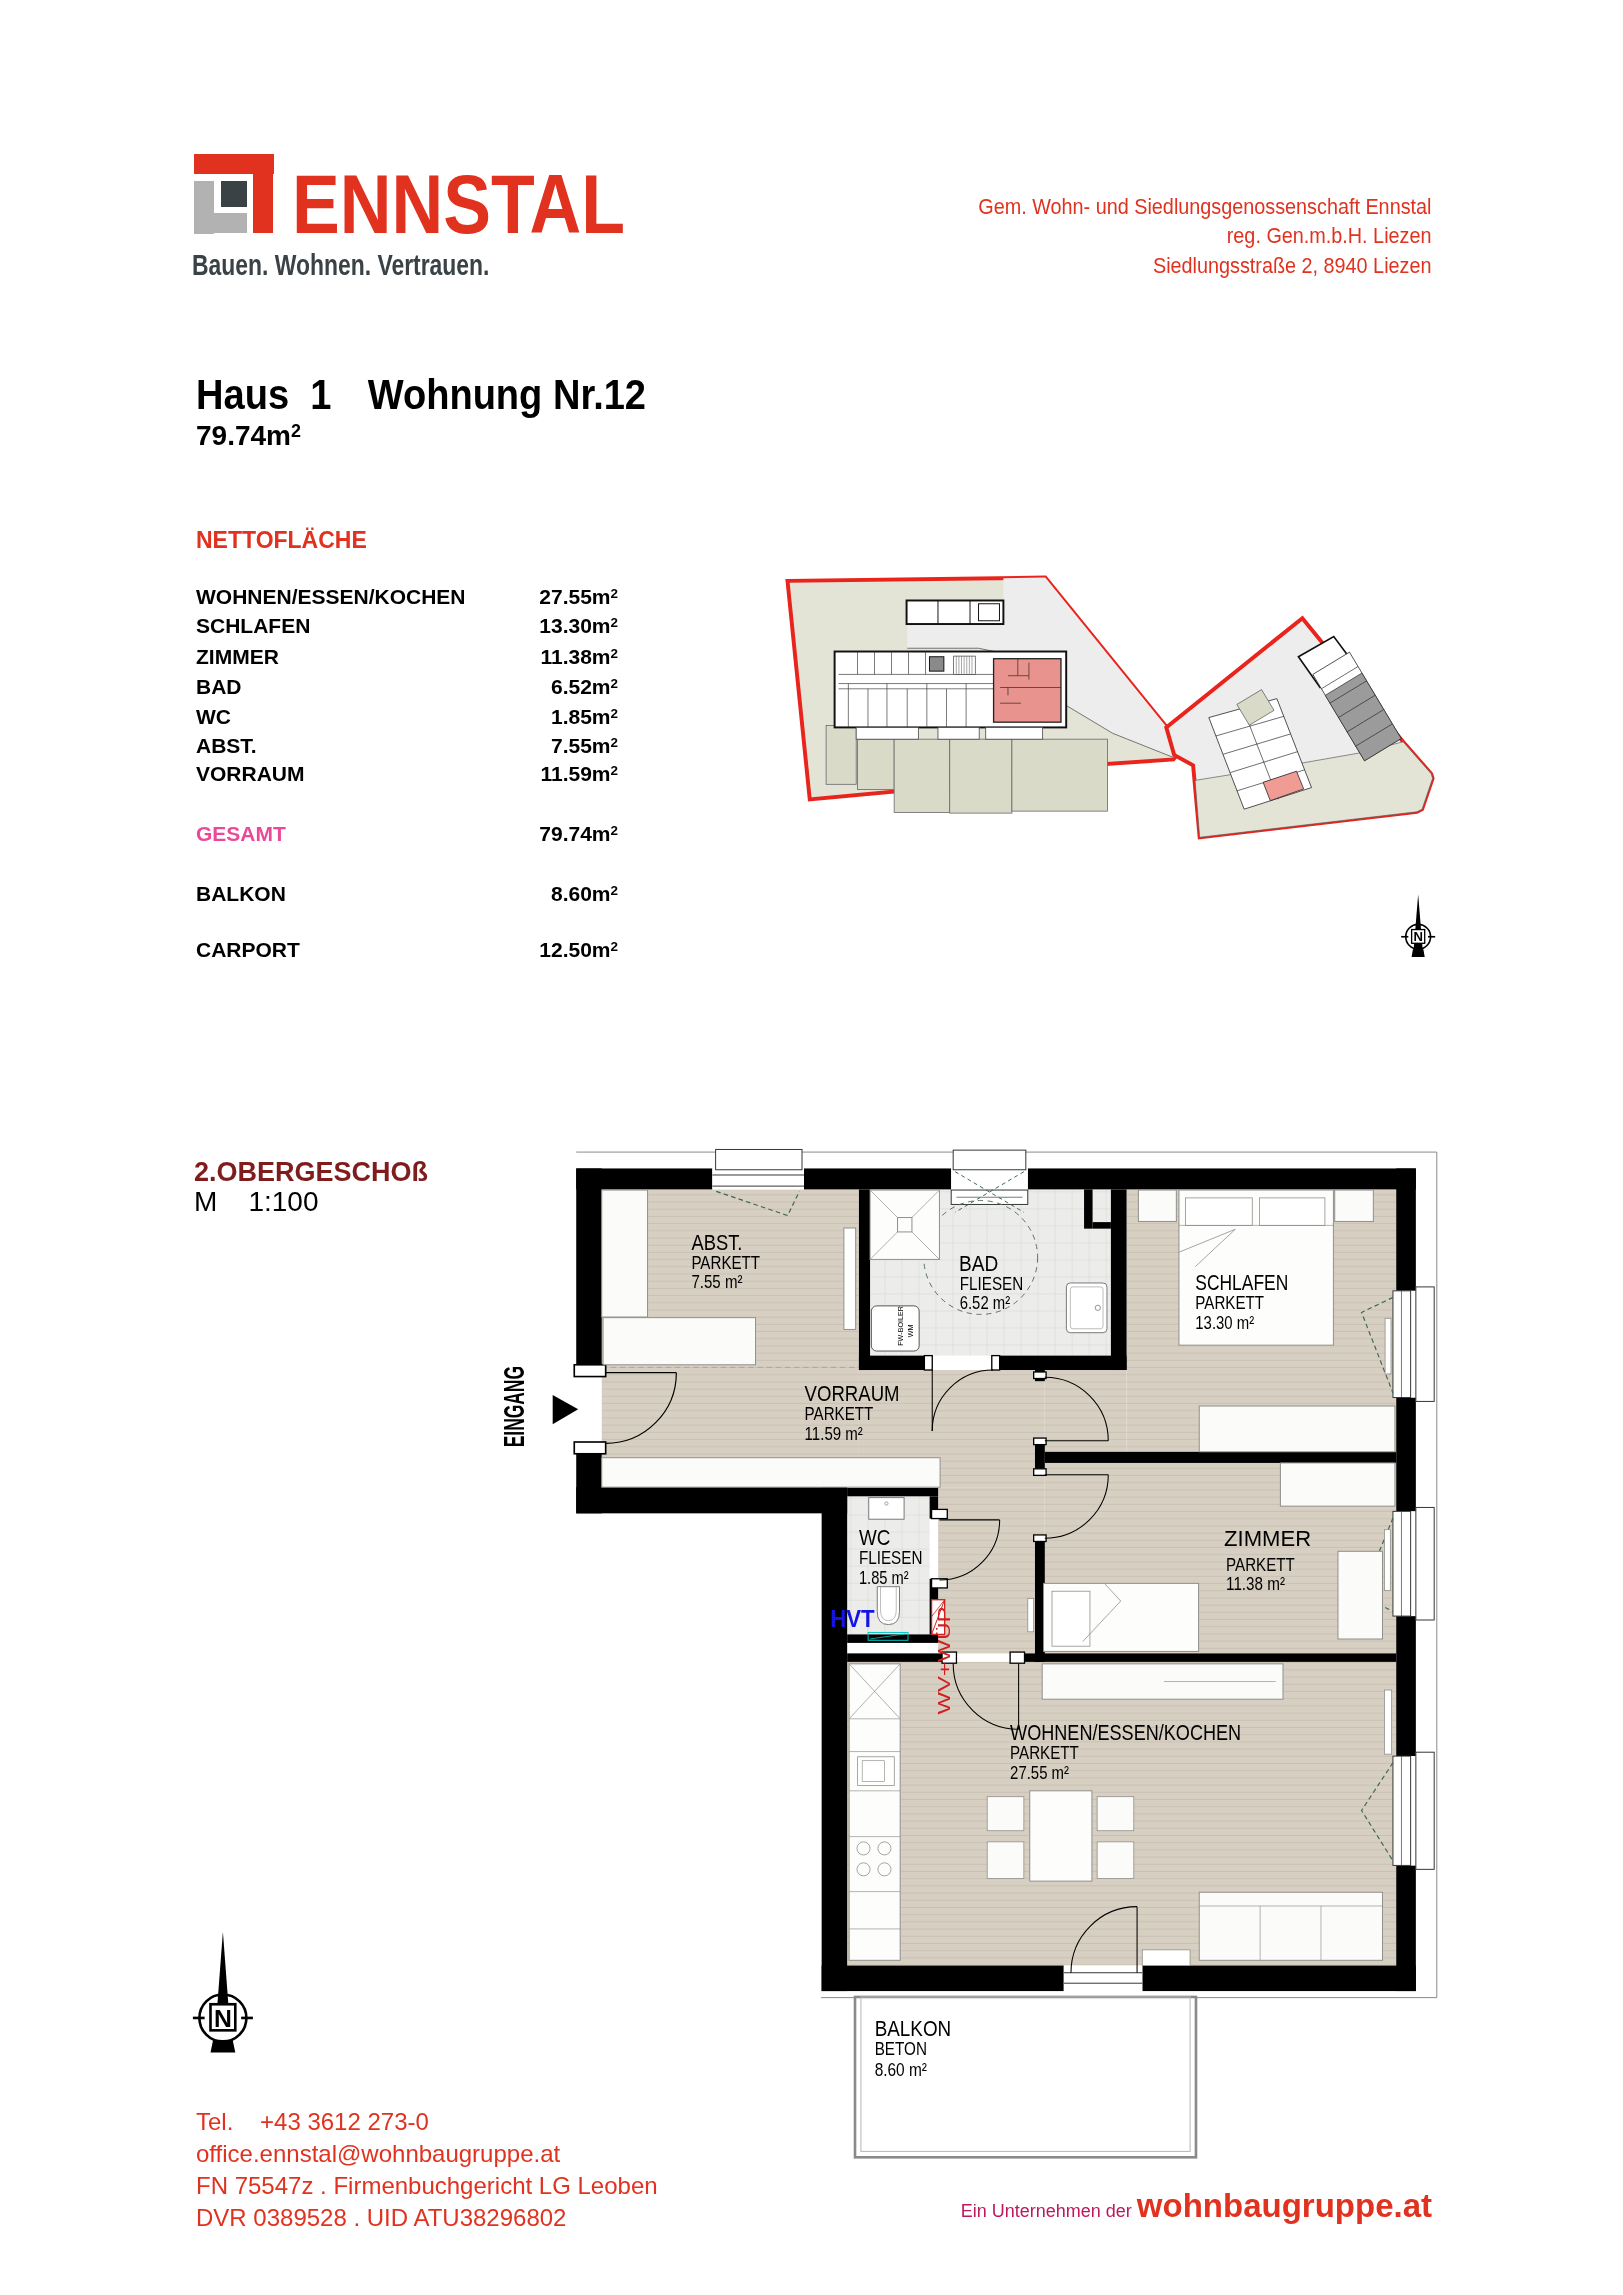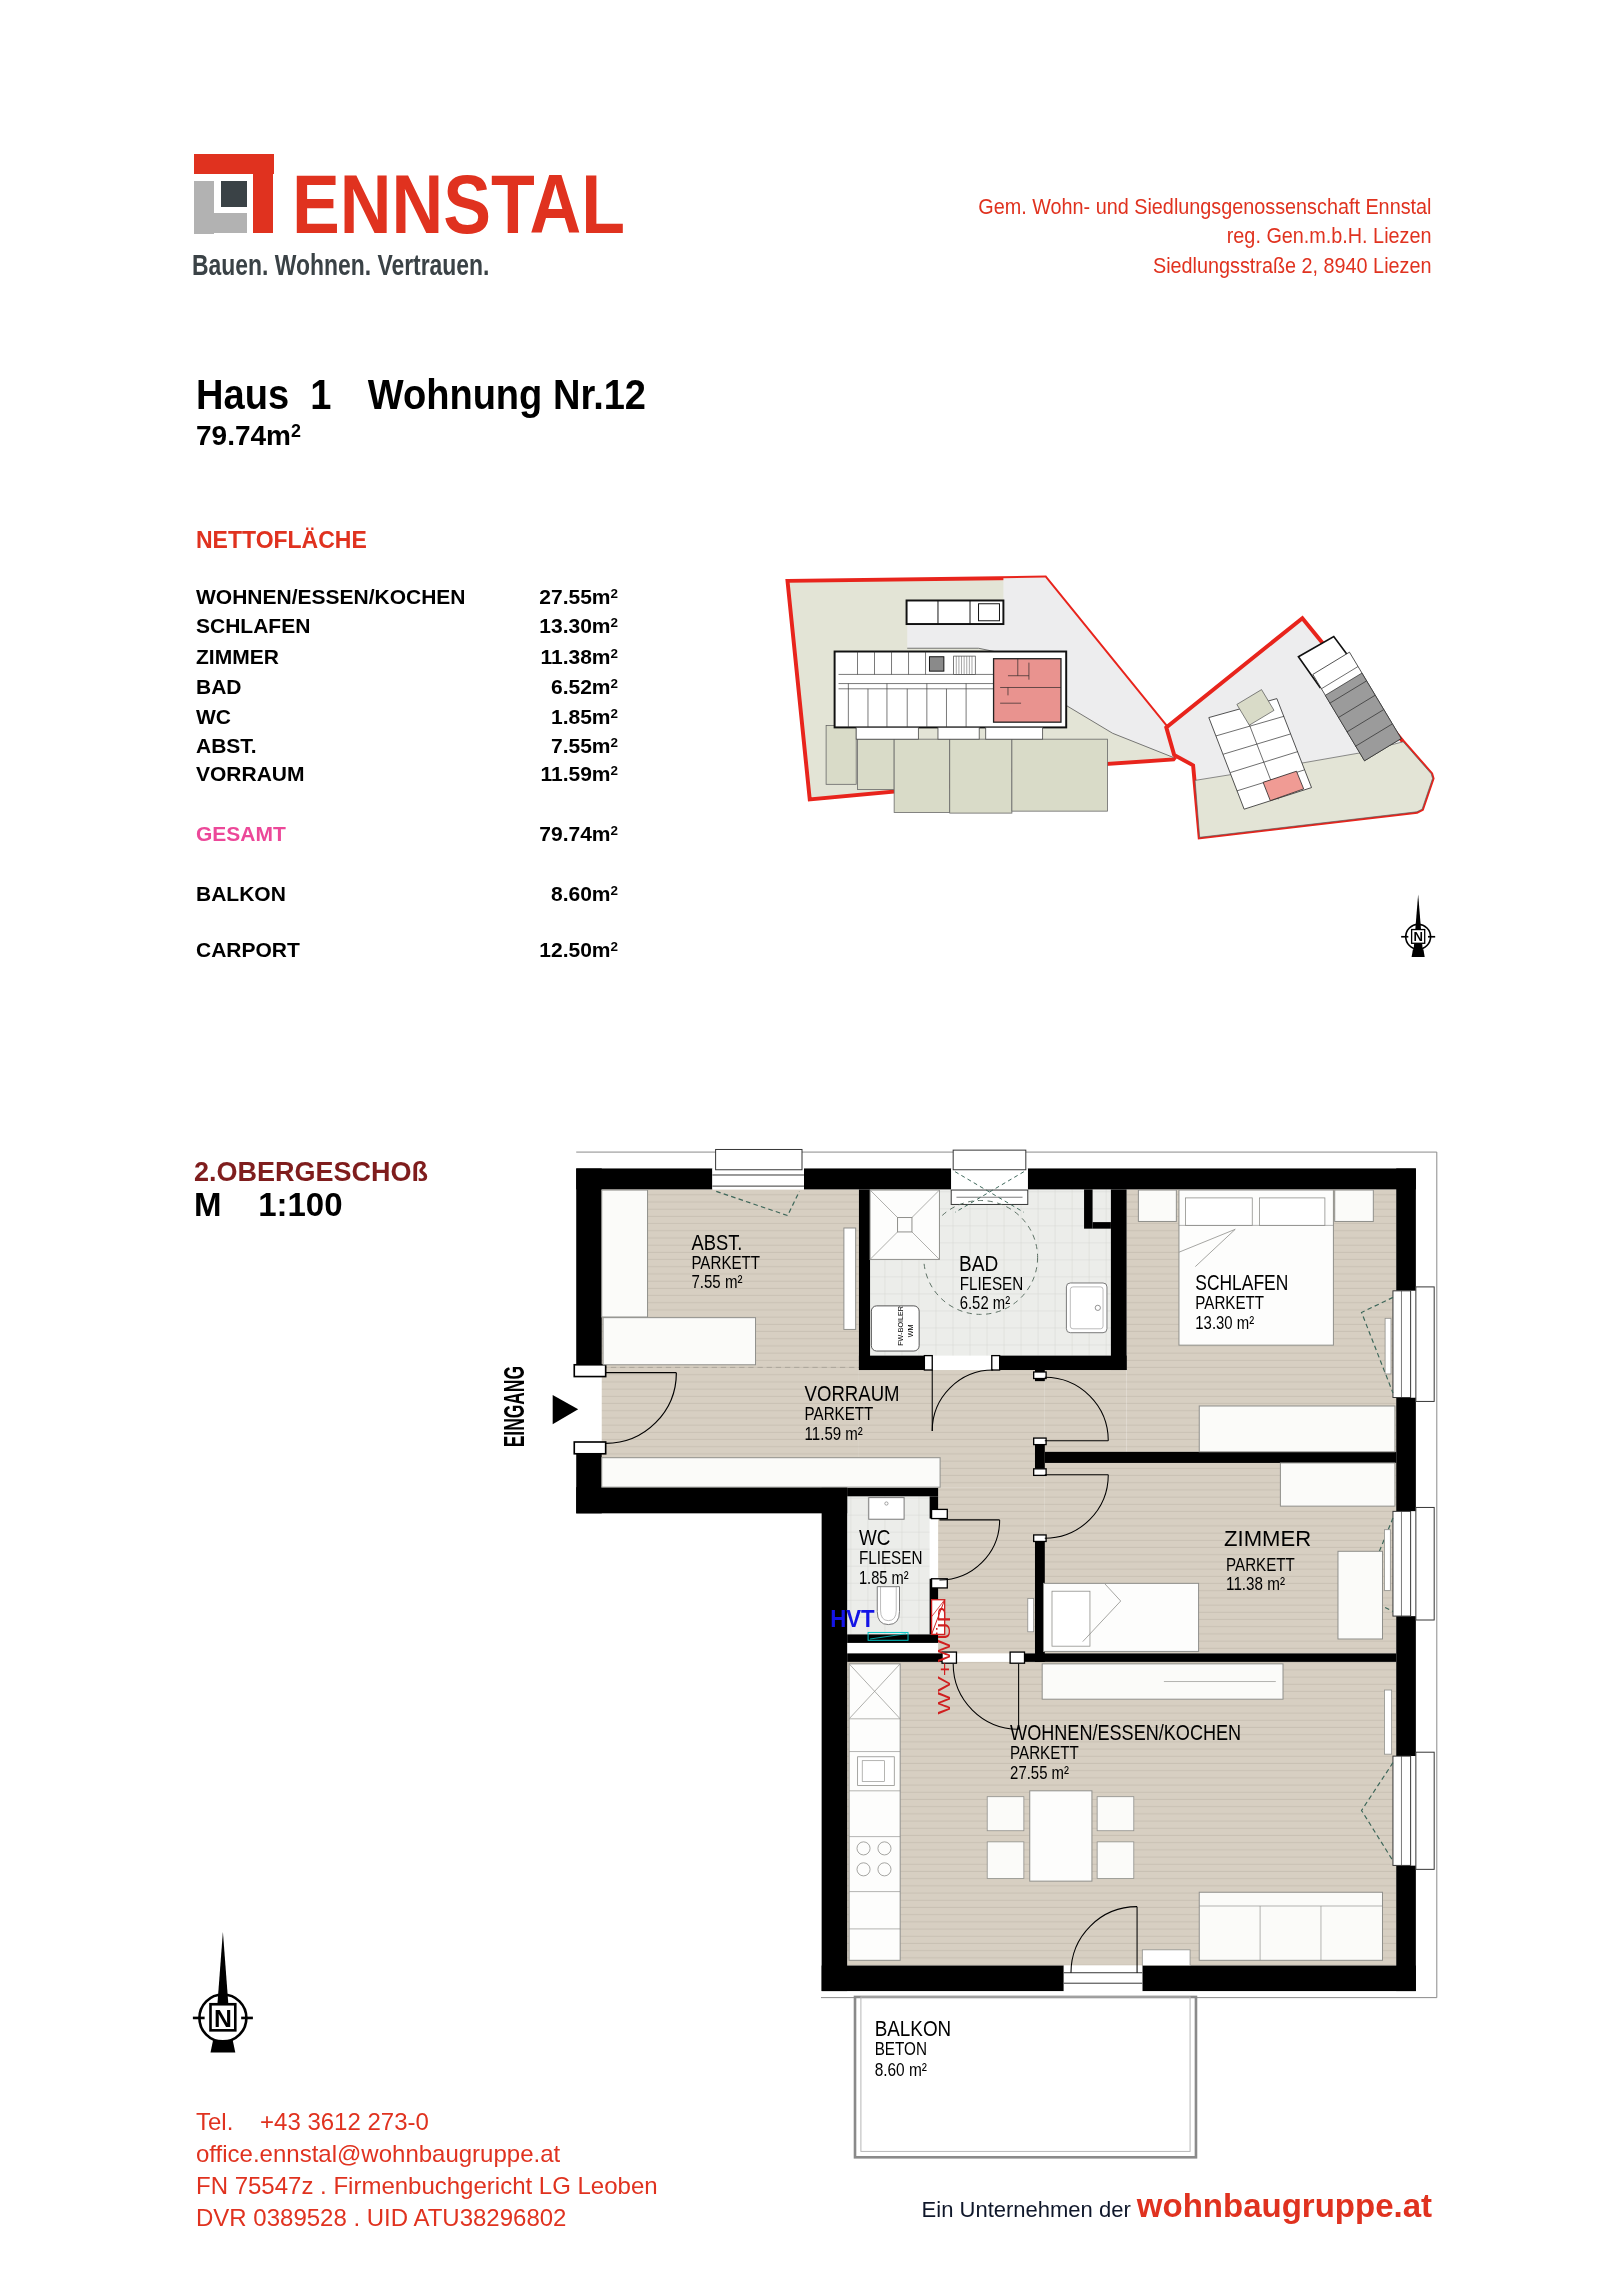--- a/index.html
+++ b/index.html
@@ -175,21 +175,21 @@
 <line x1="2141" y1="1431" x2="2152" y2="1431" stroke="#000" stroke-width="2.5"></line>
 <line x1="2182" y1="1431" x2="2193" y2="1431" stroke="#000" stroke-width="2.5"></line>
 <rect x="2157" y="1420" width="20" height="21" fill="#fff" stroke="#000" stroke-width="2"></rect>
 <text x="2167" y="1438" font-family="Liberation Sans" font-size="20" font-weight="bold" text-anchor="middle">N</text>
 <polygon points="2159,1450 2175,1450 2177,1462 2157,1462" fill="#000"></polygon>
 </g>
 </svg>
 
 <div class="abs" style="left:194px;top:1157px;font-size:27px;font-weight:bold;color:#7f1d1d">2.OBERGESCHOß</div>
 
-<div class="abs" style="left:194px;top:1186px;font-size:33px;font-weight:bold;color:#000">M&nbsp;&nbsp;&nbsp;&nbsp;1:100</div>
+<div class="abs" style="left:194px;top:1186px;font-size:28px;font-weight:normal;color:#000">M&nbsp;&nbsp;&nbsp;&nbsp;1:100</div>
 
 <svg class="abs" style="left:497px;top:1139px" width="949" height="1034" viewBox="760 1740 1450 1580">
 <defs>
 <pattern id="parkett" width="12" height="11" patternUnits="userSpaceOnUse">
 <rect width="12" height="11" fill="#d7cfc2"></rect>
 <rect y="9.5" width="12" height="1.5" fill="#c9c1b4"></rect>
 </pattern>
 <pattern id="tiles" width="26" height="26" patternUnits="userSpaceOnUse">
 <rect width="26" height="26" fill="#ecedea"></rect>
 <path d="M26,0 L0,0 L0,26" fill="none" stroke="#d5d6d2" stroke-width="1.5"></path>
@@ -544,14 +544,14 @@
 <circle cx="341" cy="3084" r="36" fill="none" stroke="#000" stroke-width="4"></circle>
 <line x1="295" y1="3084" x2="313" y2="3084" stroke="#000" stroke-width="4"></line>
 <line x1="369" y1="3084" x2="387" y2="3084" stroke="#000" stroke-width="4"></line>
 <rect x="322" y="3063" width="38" height="40" fill="#fff" stroke="#000" stroke-width="4"></rect>
 <text x="341" y="3098" font-family="Liberation Sans" font-size="38" font-weight="bold" text-anchor="middle">N</text>
 <polygon points="326,3118 356,3118 360,3137 322,3137" fill="#000"></polygon>
 </svg>
 
 <div class="abs red" style="left:196px;top:2106px;font-size:24px;line-height:32px;white-space:nowrap">Tel.&nbsp;&nbsp;&nbsp;&nbsp;+43 3612 273-0<br>office.ennstal@wohnbaugruppe.at<br>FN 75547z . Firmenbuchgericht LG Leoben<br>DVR 0389528 . UID ATU38296802</div>
 
-<div class="abs" style="right:191px;top:2187px;white-space:nowrap"><span style="font-size:22px;color:#0f172a">Ein Unternehmen der </span><span style="font-size:33px;font-weight:bold;color:#e0321f">wohnbaugruppe.at</span></div>
+<div class="abs" style="right:191px;top:2187px;white-space:nowrap"><span style="font-size:18px;color:#be185d">Ein Unternehmen der </span><span style="font-size:33px;font-weight:bold;color:#e0321f">wohnbaugruppe.at</span></div>
 
 
 </body></html>

